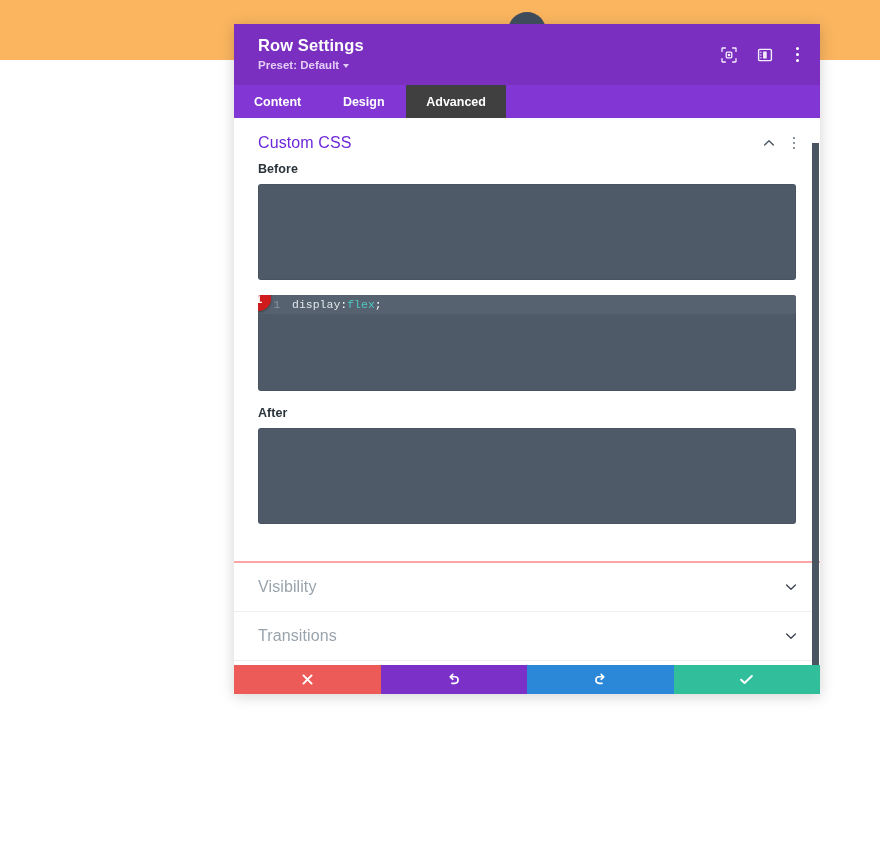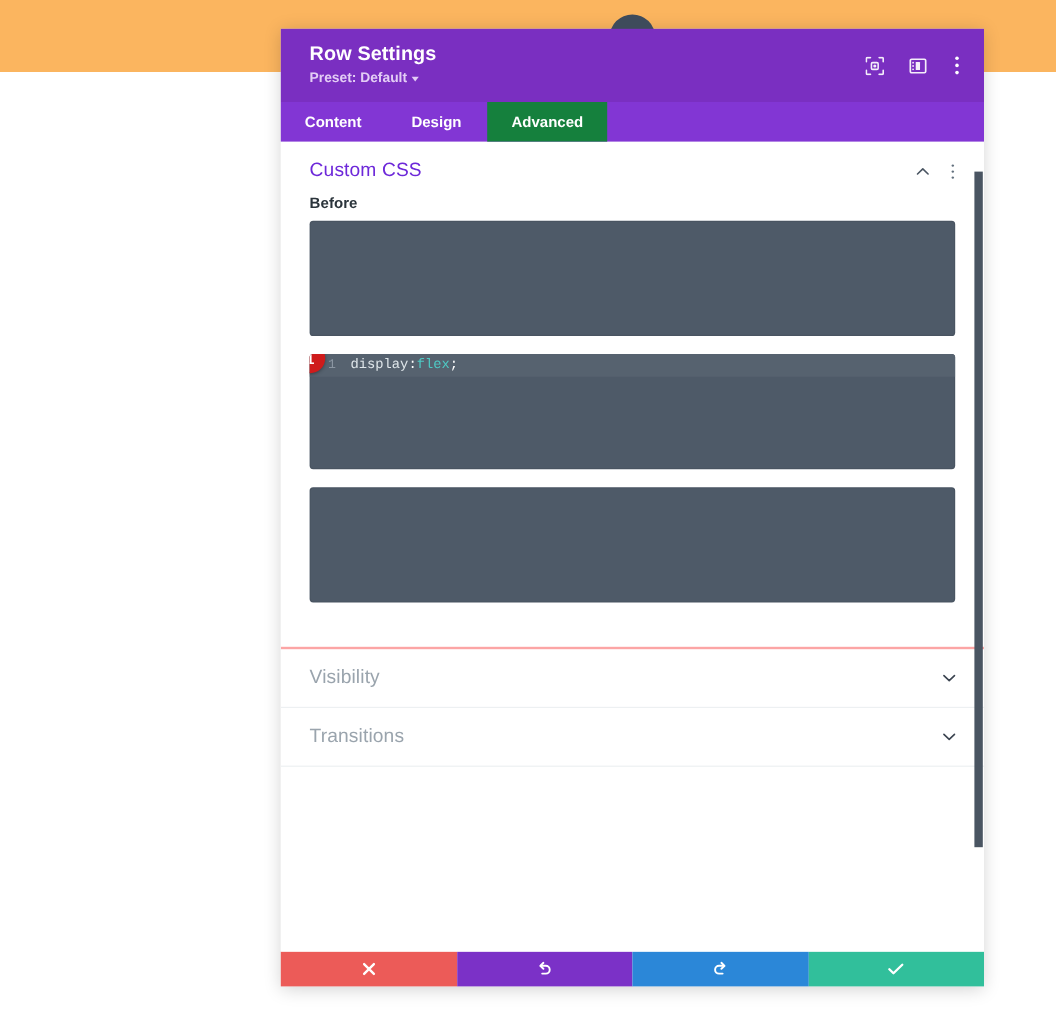--- a/index.html
+++ b/index.html
@@ -30,21 +30,21 @@
     position: absolute;
     left: 0; top: 60px;
     width: 880px; height: 795px;
     background: #ffffff;
   }
 
   
   .modal {
     position: absolute;
     left: 234px; top: 24px;
-    width: 586px; height: 798px;
+    width: 586px; height: 670px;
     background: #ffffff;
     box-shadow: 0 2px 14px rgba(0,0,0,0.18);
     display: flex;
     flex-direction: column;
     overflow: visible;
   }
 
   
   .drag-handle {
     position: absolute;
@@ -142,21 +142,21 @@
     align-items: center;
     justify-content: center;
     color: #ffffff;
     font-size: 12.5px;
     font-weight: bold;
     padding: 0 20px;
     min-width: 85px;
     cursor: pointer;
     user-select: none;
   }
-  .tab.active { background: #15803d; }
+  .tab.active { background: #404040; }
 
   
   .body {
     position: relative;
     flex: 1;
     background: #ffffff;
     overflow: hidden;
   }
   .scrollarea {
     position: absolute;
@@ -406,20 +406,21 @@
               <span class="gutter">1</span>
               <span class="tok-prop">display</span>
               <span class="tok-punc">:</span>
               <span class="tok-value"> flex</span>
               <span class="tok-punc">;</span>
             </div>
           </div>
         </div>
 
         <div class="field">
+          <div class="field-label">After</div>
           <div class="codebox"></div>
         </div>
 
         <div class="spacer"></div>
 
         <div class="accordion">
 
           <div class="acc-row">
             <span class="label">Visibility</span>
             <svg class="chev" viewBox="0 0 14 14" fill="none">

